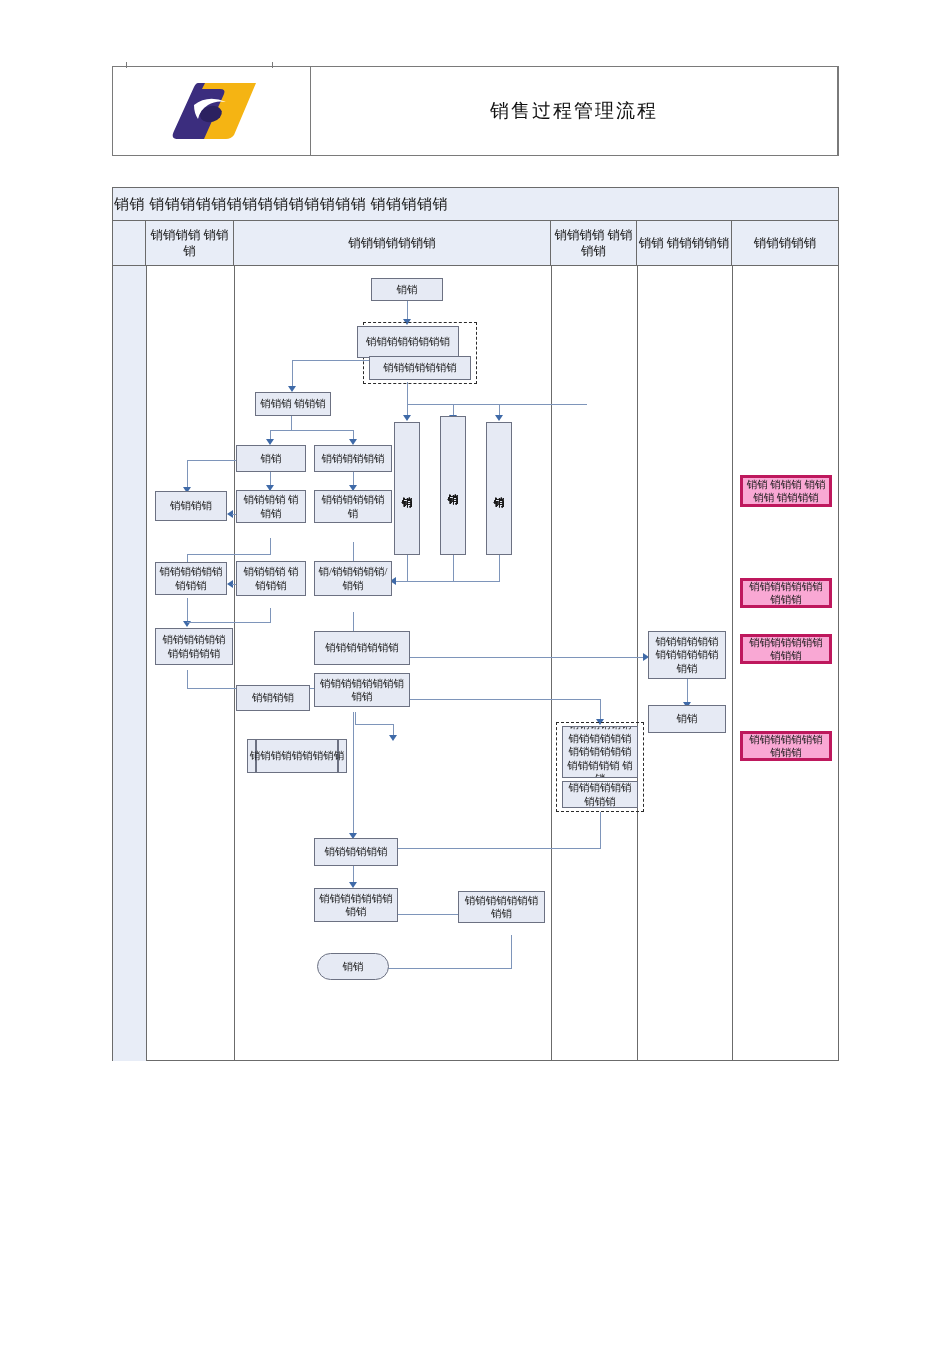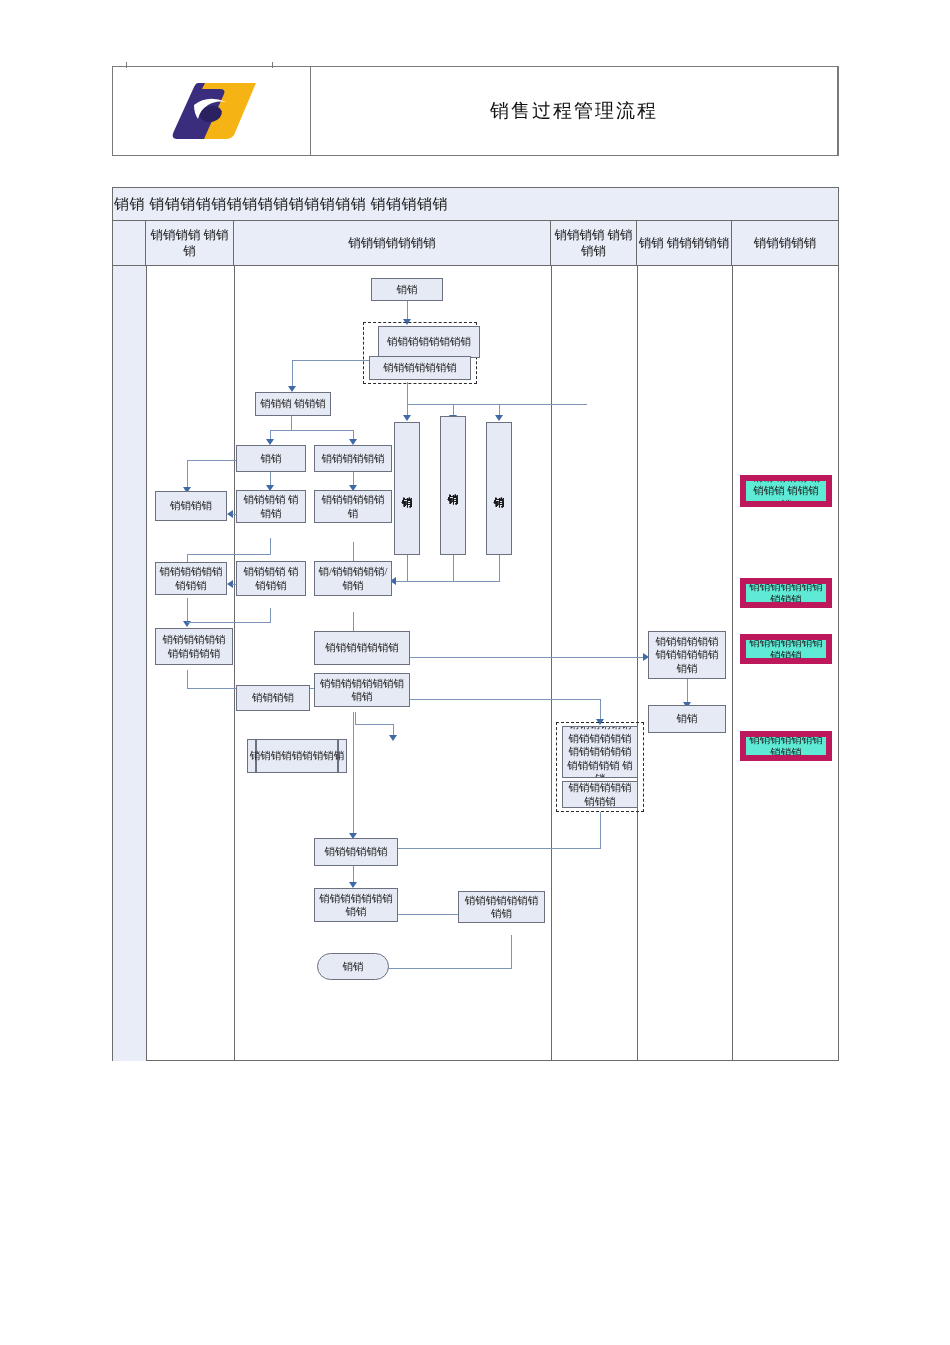--- a/index.html
+++ b/index.html
@@ -192,22 +192,22 @@
     position: absolute;
     inset: 0;
     display: flex;
     align-items: center;
     justify-content: center;
     text-align: center;
     font-size: 10.5px;
     line-height: 13.5px;
   }
   .shape.light {
-    border: 6px solid #be185d;
-    background: #5eead4;
+    border: 3px solid #be185d;
+    background: #f9a8d4;
   }
   .dashgroup {
     position: absolute;
     box-sizing: border-box;
     border: 1.6px dashed #2a2a2a;
     background: transparent;
   }
 
   
   .ln {
@@ -381,21 +381,21 @@
   <div class="ln h" style="left:285px;top:726px;width:85px"></div>
   <div class="arw right" style="left:368px;top:722px"></div>
 
   <div class="ln v" style="left:398px;top:747px;height:33px"></div>
   <div class="ln h" style="left:248px;top:780px;width:151px"></div>
   <div class="arw left" style="left:242px;top:776px"></div>
 
   <div class="shape" style="left:258px;top:90px;width:72px;height:23px">销销</div>
 
   <div class="dashgroup" style="left:250px;top:134px;width:114px;height:62px"></div>
-  <div class="shape" style="left:265px;top:138px;width:102px;height:32px">销销销销销销销销</div>
+  <div class="shape" style="left:244px;top:138px;width:102px;height:32px">销销销销销销销销</div>
   <div class="shape" style="left:256px;top:168px;width:102px;height:24px">销销销销销销销</div>
 
   <div class="shape" style="left:142px;top:204px;width:76px;height:24px">销销销 销销销</div>
 
   <div class="shape" style="left:123px;top:257px;width:70px;height:27px">销销</div>
   <div class="shape" style="left:201px;top:257px;width:78px;height:27px">销销销销销销</div>
 
   <div class="shape" style="left:42px;top:303px;width:72px;height:30px">销销销销</div>
   <div class="shape" style="left:123px;top:302px;width:70px;height:33px">销销销销 销销销</div>
   <div class="shape" style="left:201px;top:302px;width:78px;height:33px">销销销销销销销</div>

